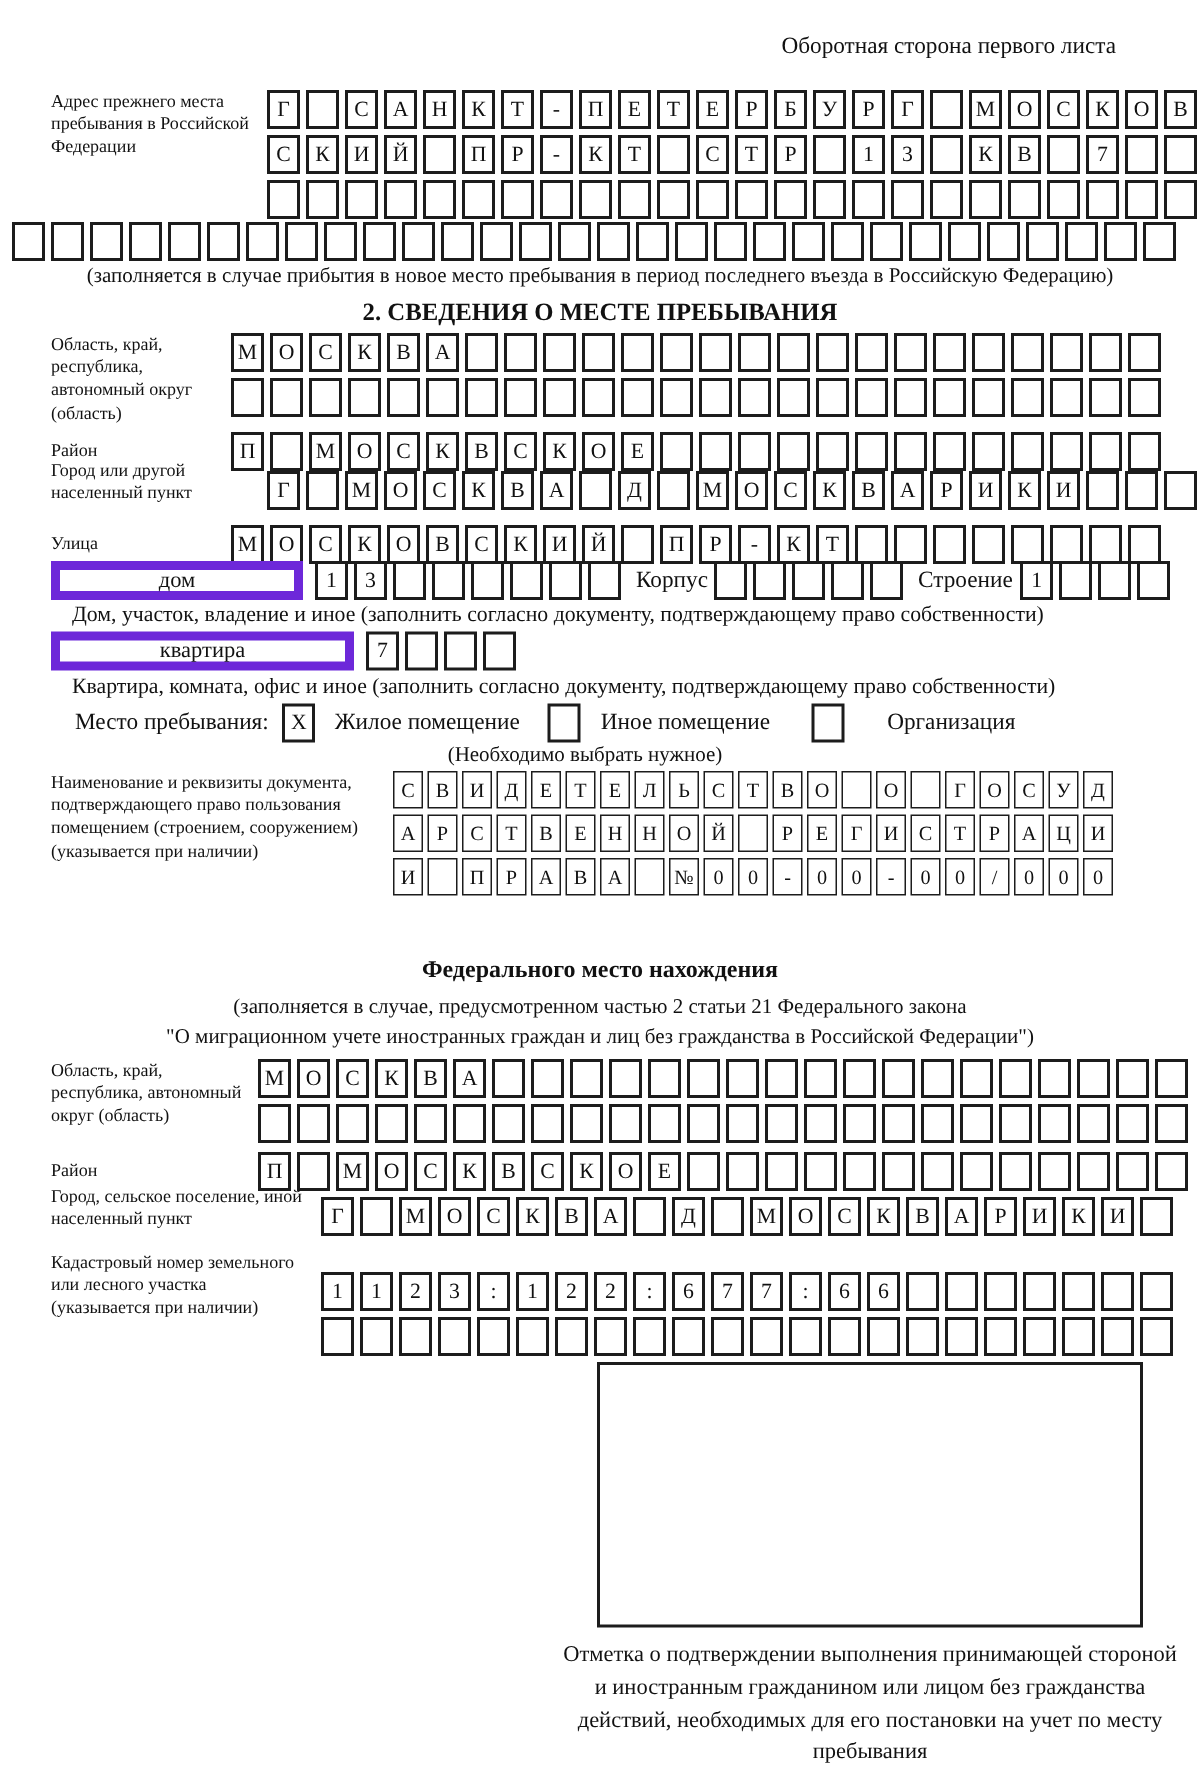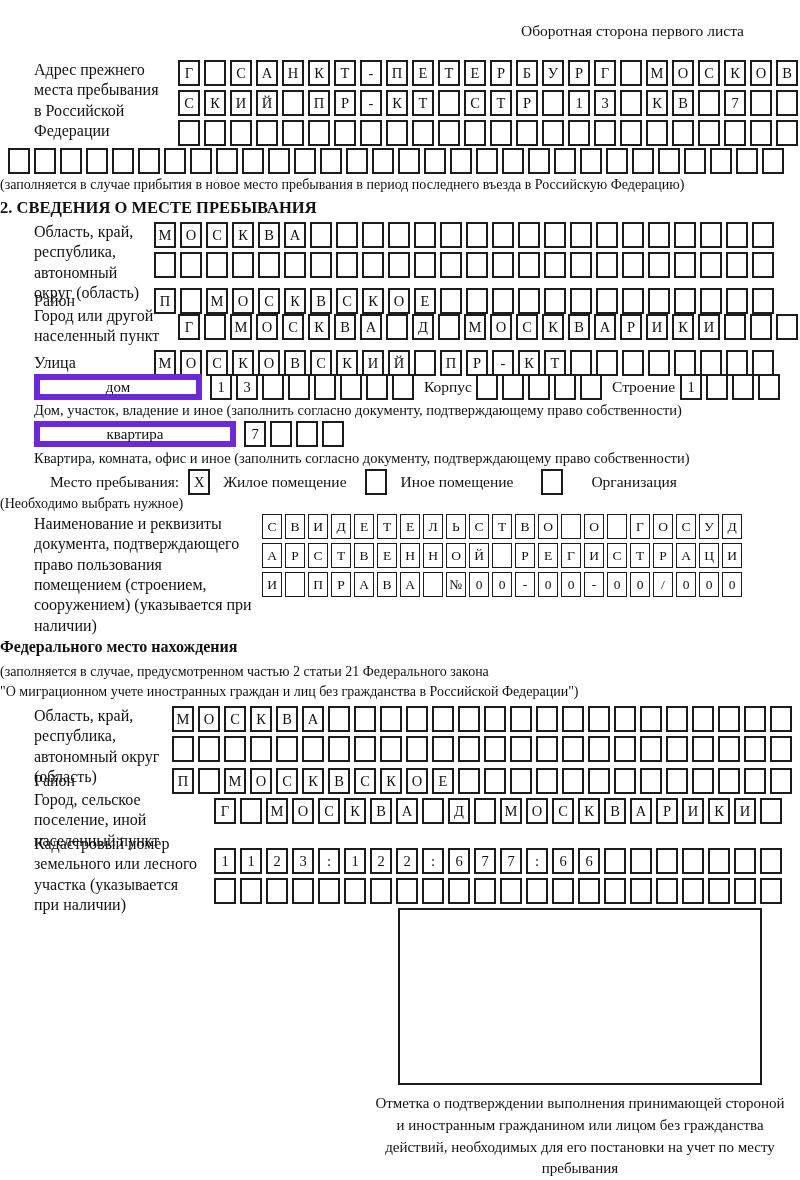--- a/index.html
+++ b/index.html
@@ -1,31 +1,31 @@
 <!DOCTYPE html>
 <html><head>
 <meta charset="utf-8">
 <style>
   html,body{margin:0;padding:0;background:#fff;}
   .page{position:relative;width:800px;height:1180px;background:#ffffff;overflow:hidden;
         font-family:"Liberation Serif","DejaVu Serif",serif;color:#111;}
   .abs{position:absolute;left:0;width:800px;box-sizing:border-box;}
   .row{display:flex;align-items:center;}
   .top{align-items:flex-start;}
-  .lbl{font-size:16px;line-height:1.27;padding-left:34px;box-sizing:content-box;flex:none;}
+  .lbl{font-size:12px;line-height:1.27;padding-left:34px;box-sizing:content-box;flex:none;}
   .grids{display:flex;flex-direction:column;gap:4px;margin-left:8px;}
   .cellrow{display:flex;gap:4px;flex:none;}
   .cell{flex:none;width:22px;height:26px;border:2px solid #1c1c1c;box-sizing:border-box;
         display:flex;align-items:center;justify-content:center;font-size:14.5px;background:#fff;}
   .doc .cellrow{gap:3px;}
   .doc .cell{width:20px;height:25px;border-width:1.5px;font-size:13.5px;}
-  .center{}
+  .center{text-align:center;}
   .note{font-size:14px;}
   .h-title{font-weight:bold;font-size:16.5px;}
-  .cap{font-size:14.5px;padding-left:34px;}
+  .cap{font-size:14.5px;padding-left:48px;}
   .wbox{flex:none;border:6px solid #6d28d9;height:26px;box-sizing:border-box;
         display:flex;align-items:center;justify-content:center;font-size:15px;background:#fff;}
   .inl{font-size:15.5px;text-align:right;}
   .mark-wrap{position:absolute;left:398px;width:364px;}
   .mark-box{width:364px;height:177px;border:2px solid #1c1c1c;box-sizing:border-box;background:#fff;}
   .mark-cap{margin-top:8px;width:410px;margin-left:-23px;font-size:15px;line-height:1.45;text-align:center;}
   .toptitle{position:absolute;top:22px;right:56px;font-size:15.5px;margin-left:16px;}
 </style>
 </head>
 <body>

